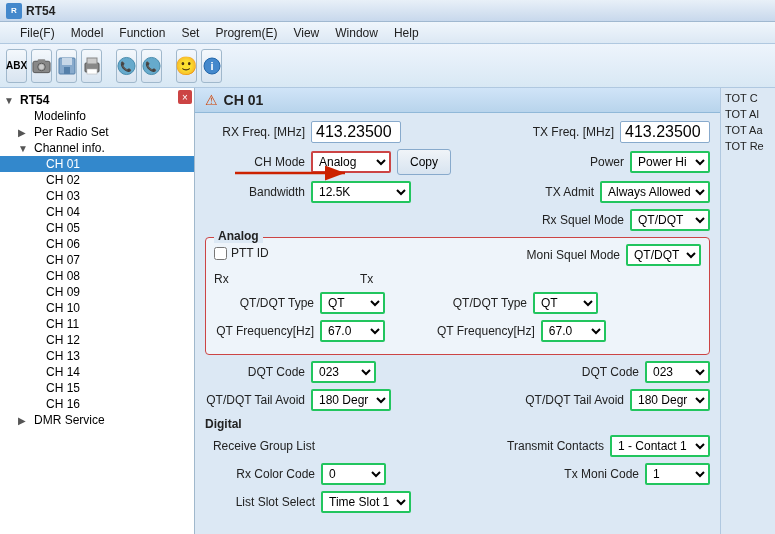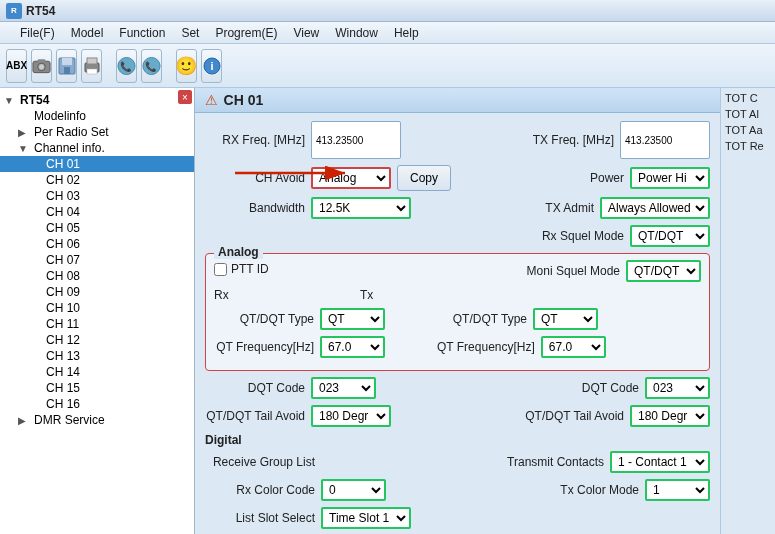--- a/index.html
+++ b/index.html
@@ -128,25 +128,25 @@
       align-items: center;
       margin-bottom: 6px;
       gap: 6px;
     }
     .form-label {
       font-size: 12px;
       color: #222;
       white-space: nowrap;
     }
     .form-input {
-      height: 38px;
+      height: 22px;
       border: 1px solid #88aacc;
       border-radius: 2px;
       padding: 0 4px;
-      font-size: 10px;
+      font-size: 16px;
       background: white;
     }
     .form-select {
       height: 22px;
       border: 2px solid #22c55e;
       border-radius: 2px;
       padding: 0 2px;
       font-size: 12px;
       background: white;
     }
@@ -393,21 +393,21 @@
 
       <div class="form-row">
         <span class="freq-label form-label">RX Freq. [MHz]</span>
         <input class="form-input" style="width: 90px;" value="413.23500">
         <span style="flex:1;"></span>
         <span class="freq-label form-label" style="min-width:100px;text-align:right;">TX Freq. [MHz]</span>
         <input class="form-input" style="width: 90px;" value="413.23500">
       </div>
 
       <div class="form-row">
-        <span class="freq-label form-label">CH Avoid</span>
+        <span class="freq-label form-label">CH Mode</span>
         <select class="form-select" style="width:80px;border:2px solid #cc4444;">
           <option>Analog</option>
           <option>Digital</option>
         </select>
         <button class="copy-btn">Copy</button>
         <span style="flex:1;"></span>
         <span class="form-label">Power</span>
         <select class="form-select" style="width:80px;">
           <option>Power Hi</option>
           <option>Power Lo</option>
@@ -526,21 +526,21 @@
         </select>
       </div>
 
       <div class="form-row">
         <span class="form-label" style="min-width:110px;text-align:right;">Rx Color Code</span>
         <select class="form-select" style="width:65px;">
           <option>0</option>
           <option>1</option>
         </select>
         <span style="flex:1;"></span>
-        <span class="form-label" style="min-width:110px;text-align:right;">Tx Color Mode</span>
+        <span class="form-label" style="min-width:110px;text-align:right;">Tx Moni Code</span>
         <select class="form-select" style="width:65px;">
           <option>1</option>
           <option>0</option>
         </select>
       </div>
 
       <div class="form-row">
         <span class="form-label" style="min-width:110px;text-align:right;">List Slot Select</span>
         <select class="form-select" style="width:90px;">
           <option>Time Slot 1</option>

